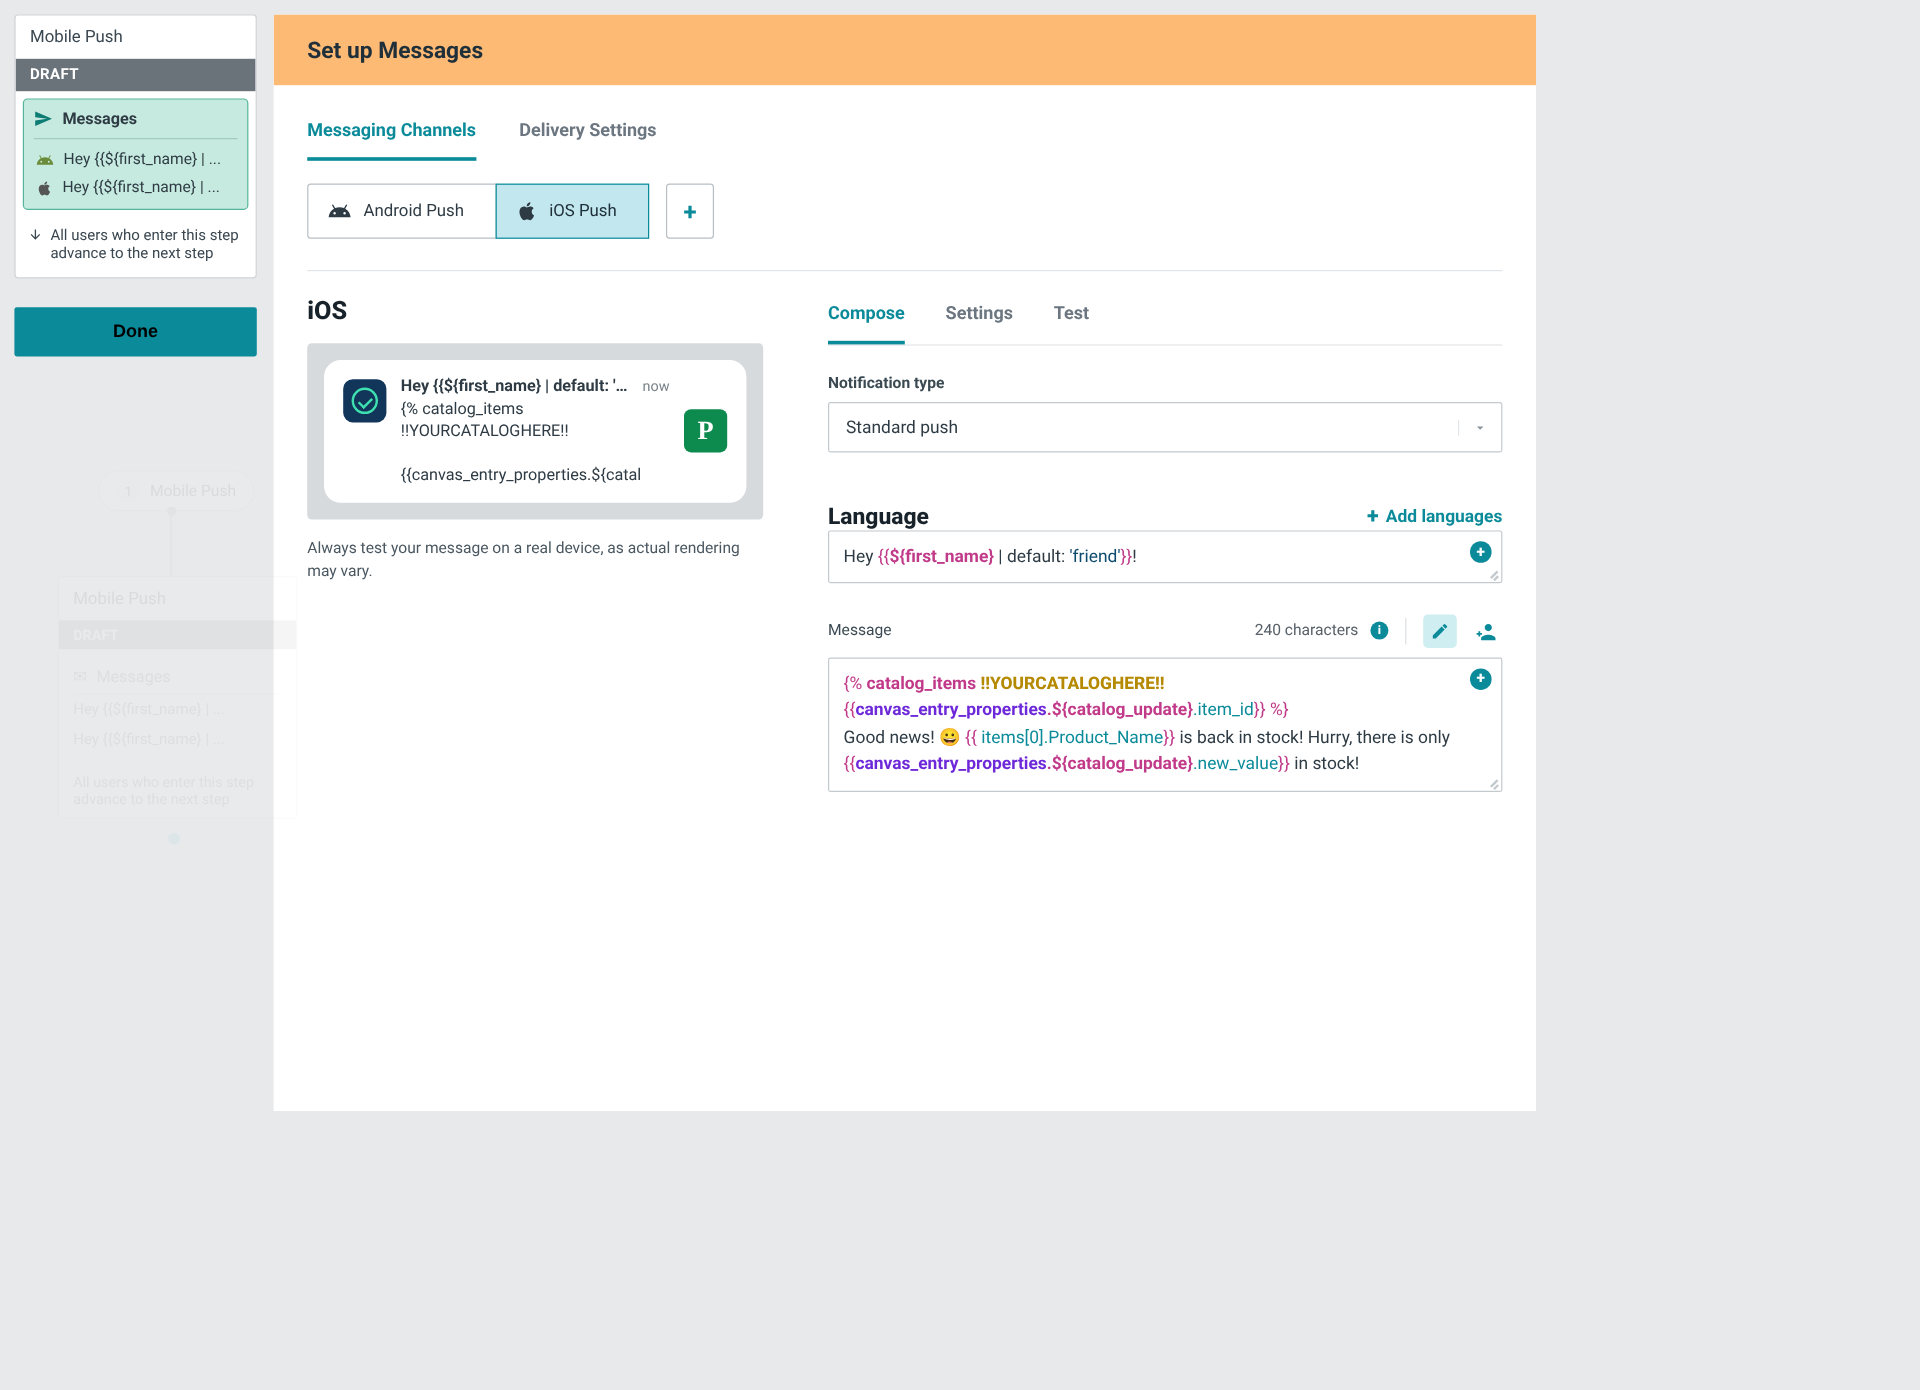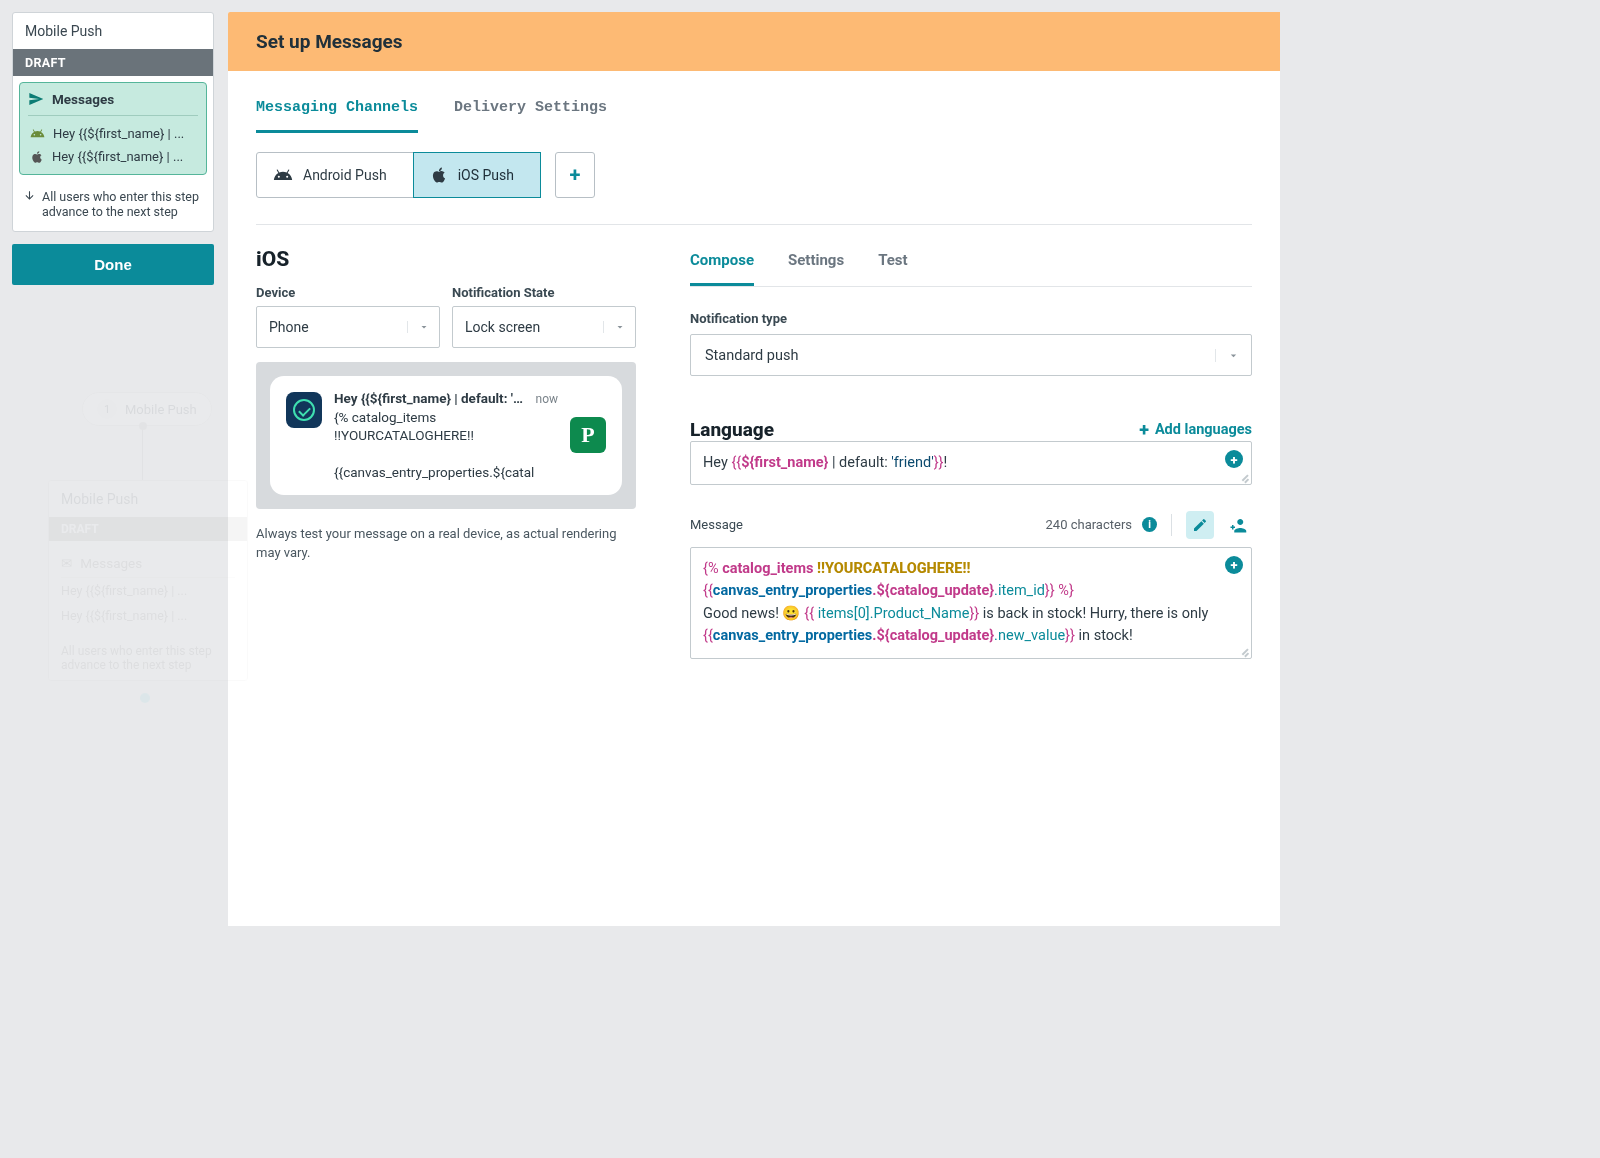--- a/index.html
+++ b/index.html
@@ -20,21 +20,21 @@
   .side-draft { background: #6a737a; color: #fff; padding: 6px 12px; font-size: 12.5px; font-weight: 700; letter-spacing: .3px; }
   .side-messages-box { border: 1px solid #55b59a; background: #c6eadf; border-radius: 4px; margin: 6px; padding: 8px 8px 6px 8px; }
   .side-messages-header { display: flex; align-items: center; gap: 8px; font-weight: 700; padding-bottom: 8px; margin-bottom:6px; border-bottom: 1px solid #9fccbe; }
   .side-plane { color: #0c7c74; }
   .msg-row { display: flex; align-items: center; gap: 8px; padding: 4px 2px; font-size: 13px; }
   .android-glyph { color: #6b8c3a; }
   .apple-glyph { color: #555; }
   .msg-row span.trunc { white-space: nowrap; overflow: hidden; text-overflow: ellipsis; flex: 1; }
   .side-advance { display: flex; gap: 6px; padding: 8px 10px 12px 10px; font-size: 12.5px; color: #3a4750; }
   .arrow-down { flex-shrink:0; }
-  .done-btn { width: 100%; margin-top: 12px; background: #0b8b9a; color: #ffffff; border: none; padding: 12px 0; font-size: 15px; font-weight: 700; border-radius: 2px; cursor: pointer; }
+  .done-btn { width: 100%; margin-top: 24px; background: #0b8b9a; color: #000000; border: none; padding: 12px 0; font-size: 15px; font-weight: 700; border-radius: 2px; cursor: pointer; }
   
   .ghost-wrap { position: absolute; top: 380px; left: 16px; opacity: .08; pointer-events:none; width: 210px;}
   .ghost-pill { display:inline-flex; align-items:center; gap:8px; background:#fff; border:1px solid #ccc; border-radius:18px; padding:6px 14px; font-size:13px; margin-left:54px;}
   .ghost-num { background:#eee; width:20px; height:20px; border-radius:10px; display:inline-flex; align-items:center; justify-content:center; font-size:11px;}
   .ghost-line { width:1px; height:54px; background:#999; margin-left:114px; position:relative;}
   .ghost-dot { position:absolute; width:8px; height:8px; background:#aaa; border-radius:4px; left:-3.5px;}
   .ghost-card { background:#fff; border:1px solid #ccc; border-radius:3px; width:200px; margin-left:20px;}
   .ghost-card-title{ padding:10px 12px; font-size:14px;}
   .ghost-draft{ background:#888; color:#fff; padding:5px 12px; font-size:12px; font-weight:700;}
   .ghost-body{ padding:8px 12px;}
@@ -42,21 +42,21 @@
   .ghost-row{ padding:5px 0; color:#666; font-size:12.5px;}
   .ghost-adv{ padding:8px 12px; font-size:12px; color:#666;}
   .ghost-dot2 { width:10px; height:10px; background:#5fc9d6; border-radius:5px; margin:12px auto 0 112px;}
 
   
   .main { flex:1; margin-left: 14px; background: #fff; border-top-left-radius: 2px; display:flex; flex-direction:column; height:100%; overflow:hidden;}
   .main-header { background: #fdba74; padding: 18px 28px; }
   .main-header h1 { font-size: 19px; font-weight:700; color:#20303a;}
   .main-body { padding: 22px 28px 20px 28px; overflow:auto; flex:1;}
   .tabs1 { display:flex; gap:36px; border-bottom: 1px solid transparent; }
-  .tab1 { padding: 6px 0 14px 0; font-size:15px; font-weight:700; color:#6b7680; cursor:pointer; border-bottom:3px solid transparent;font-family:Liberation Mono, monospace;}
+  .tab1 { padding: 6px 0 14px 0; font-size:15px; font-weight:700; color:#6b7680; cursor:pointer; border-bottom:3px solid transparent;}
   .tab1.active { color:#0b8b9a; border-bottom-color:#0b8b9a;}
   .channel-row { display:flex; gap:0; margin-top:18px; align-items:stretch;}
   .chan { display:flex; align-items:center; gap:10px; padding: 12px 26px 12px 16px; border:1px solid #b7bfc5; background:#fff; font-size:14px; cursor:pointer;}
   .chan:first-child{ border-top-left-radius:3px; border-bottom-left-radius:3px;}
   .chan.selected { background:#c3e7ef; border-color:#0b8b9a; color:#20303a;}
   .chan+.chan{ margin-left:-1px;}
   .add-chan { width:40px; display:flex; align-items:center; justify-content:center; border:1px solid #b7bfc5; margin-left:14px; border-radius:3px; cursor:pointer; color:#0b8b9a; font-size:20px; font-weight:700;}
   hr.sep { border:none; border-top:1px solid #e2e5e8; margin:26px 0 22px 0;}
 
   .two-col { display:flex; gap:54px;}
@@ -108,21 +108,21 @@
   .msg-toolbar .right { display:flex; align-items:center; gap:10px; font-size:13px; color:#586068;}
   .info-i { width:15px; height:15px; border-radius:50%; background:#0b8b9a; color:#fff; font-size:10px; font-weight:800; display:inline-flex; align-items:center; justify-content:center;}
   .vbar{ width:1px; height:22px; background:#dbe0e4; margin:0 4px;}
   .tool-btn { width:28px; height:28px; border-radius:4px; display:inline-flex; align-items:center; justify-content:center; color:#0b8b9a; cursor:pointer;}
   .tool-btn.active{ background:#cfeef2;}
   .msg-box { position:relative; border:1px solid #c3cace; border-radius:2px; padding:10px 36px 10px 12px; font-size:14.5px; line-height:1.55;}
   
   
   .c-pink { color:#c13a8a; }
   .c-pink-b { color:#c13a8a; font-weight:700;}
-  .c-purple-b { color:#0369a1; font-weight:700;}
+  .c-purple-b { color:#6d28d9; font-weight:700;}
   .c-yellow-b { color:#b58900; font-weight:800;}
   .c-teal { color:#0b8b9a;}
   .c-green { color:#0c4a6e; }
 
   svg { display:block; }
 </style>
 </head>
 <body>
 
 <div class="app">
@@ -225,44 +225,20 @@
           <span>+</span>
         </div>
       </div>
 
       <hr class="sep">
 
       <div class="two-col">
 
         <div class="left-col">
           <h2>iOS</h2>
-          <div class="field-row">
-            <div class="field">
-              <label class="field-label">Device</label>
-              <div class="select">
-                <div class="val">Phone</div>
-                <div class="caret">
-                  <svg width="12" height="12" viewBox="0 0 24 24">
-                      <path fill="currentColor" d="M7 10l5 5 5-5z"></path>
-                    </svg>
-                </div>
-              </div>
-            </div>
-            <div class="field">
-              <label class="field-label">Notification State</label>
-              <div class="select">
-                <div class="val">Lock screen</div>
-                <div class="caret">
-                  <svg width="12" height="12" viewBox="0 0 24 24">
-                      <path fill="currentColor" d="M7 10l5 5 5-5z"></path>
-                    </svg>
-                </div>
-              </div>
-            </div>
-          </div>
 
           <div class="preview-box">
             <div class="notif">
               <div class="app-icon">
                   <div class="app-icon-inner"></div>
                 </div>
               <div class="notif-text">
                 <div class="notif-title-row">
                   <div class="notif-title">Hey {{${first_name} | default: 'frien...</div>
                   <div class="notif-now">now</div>

